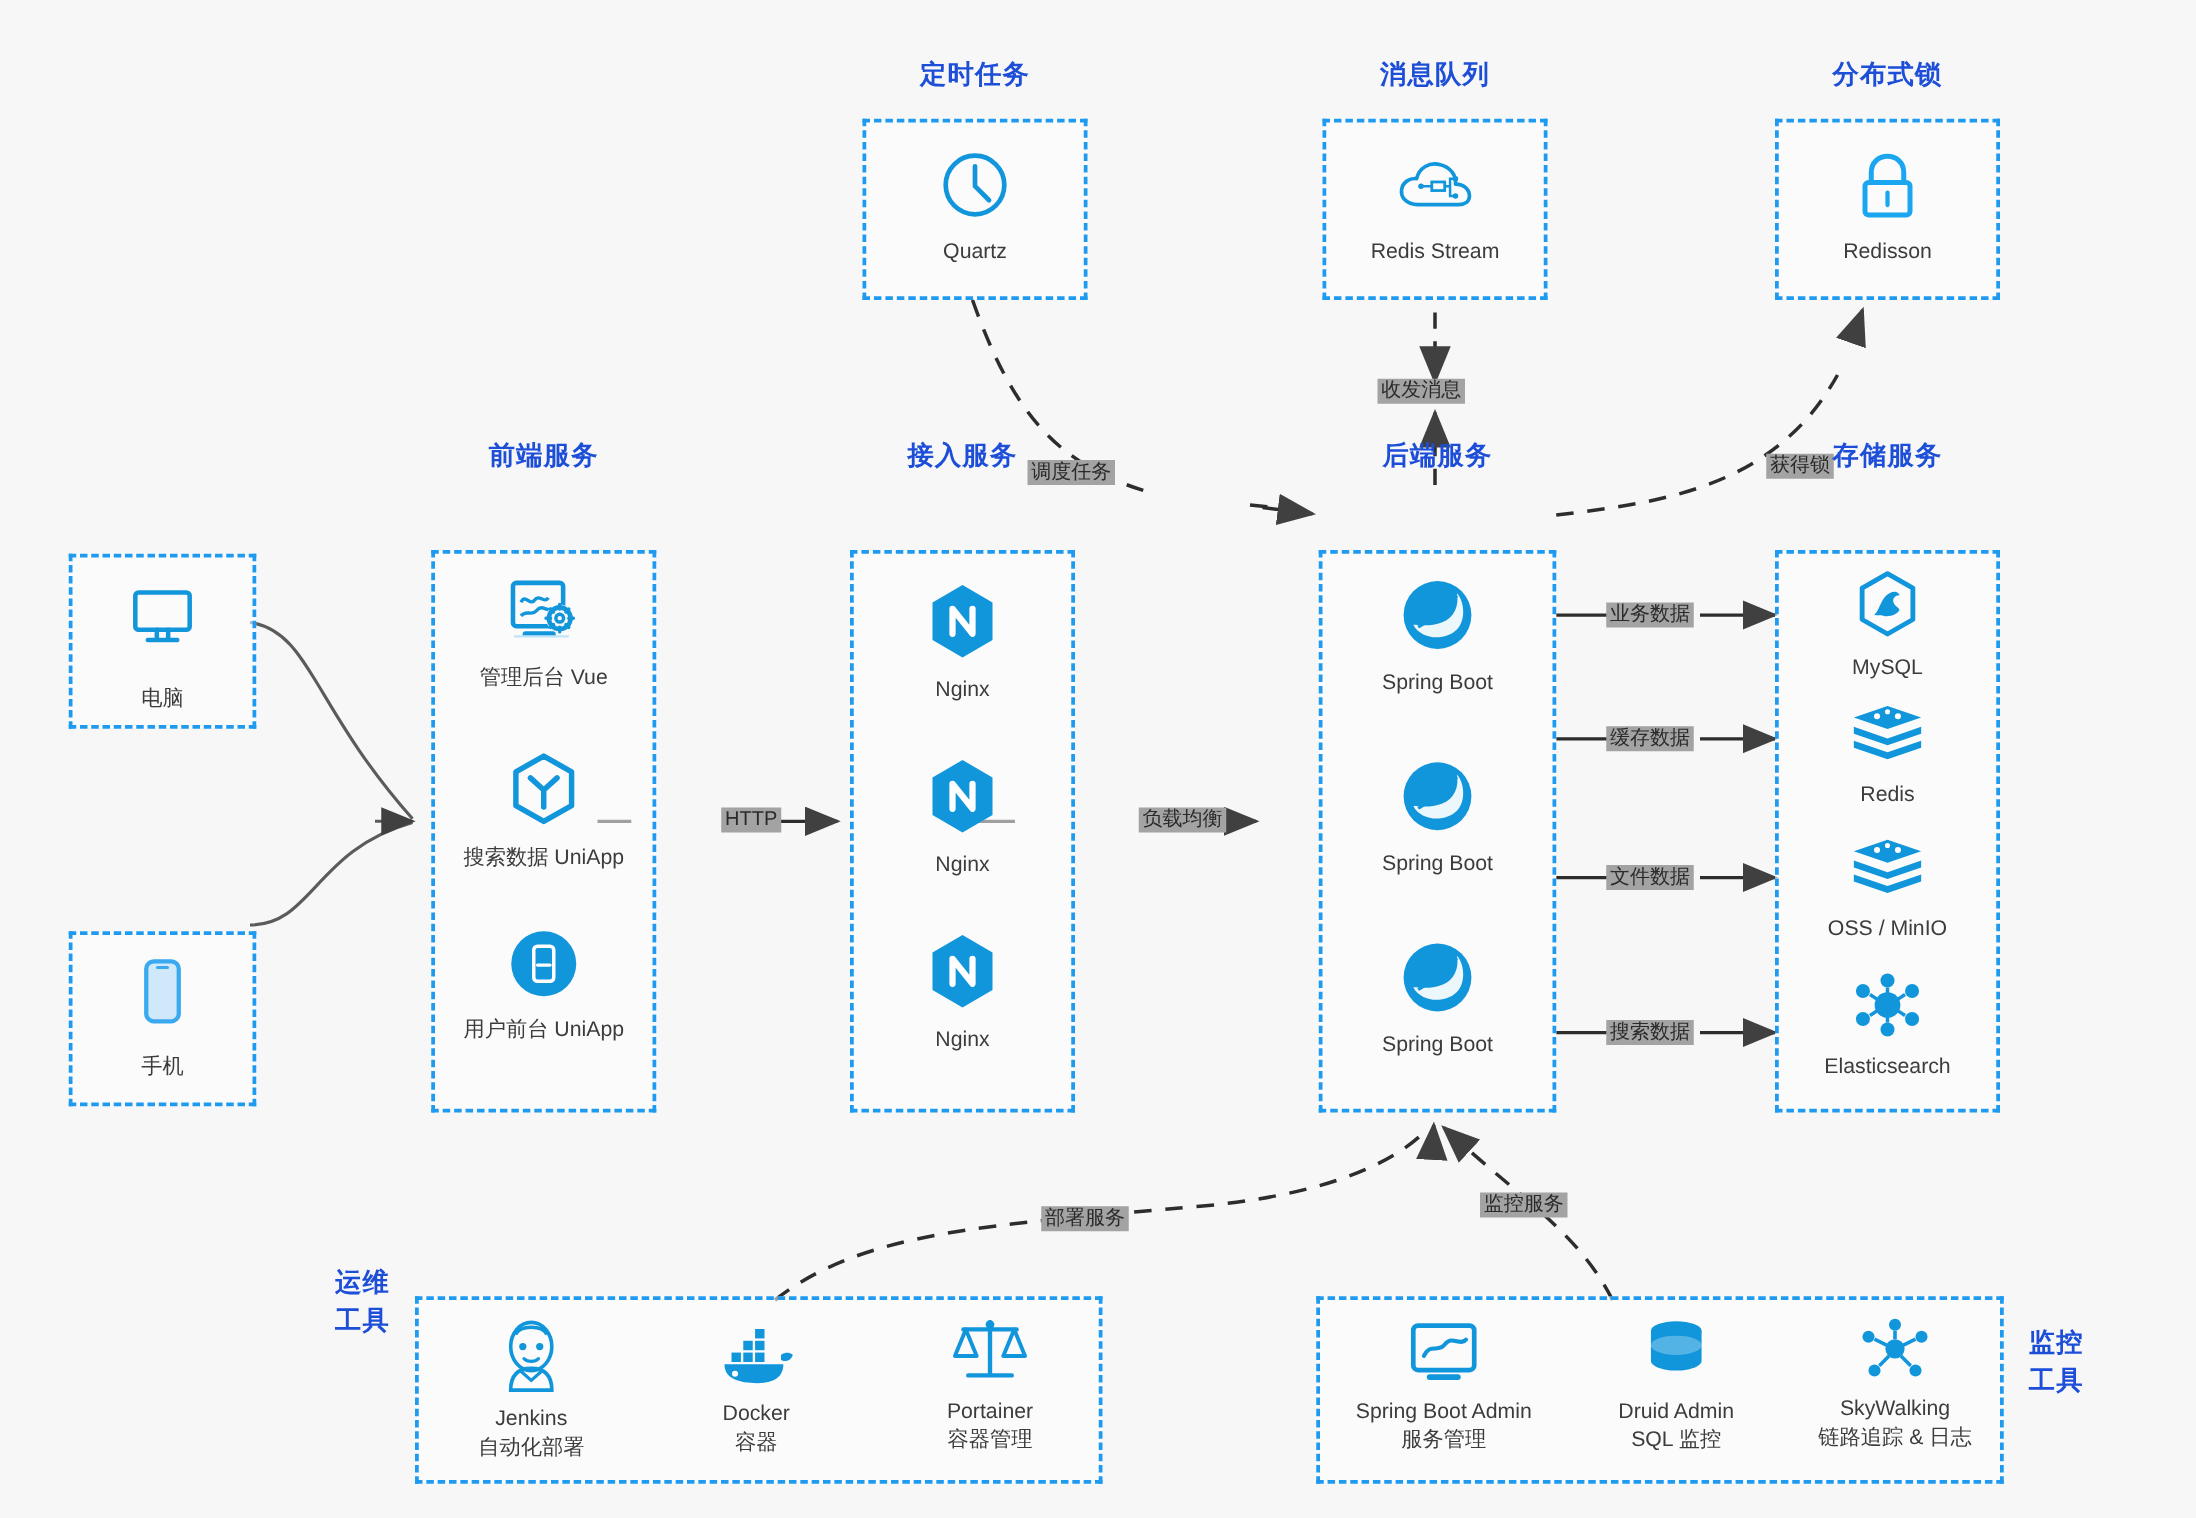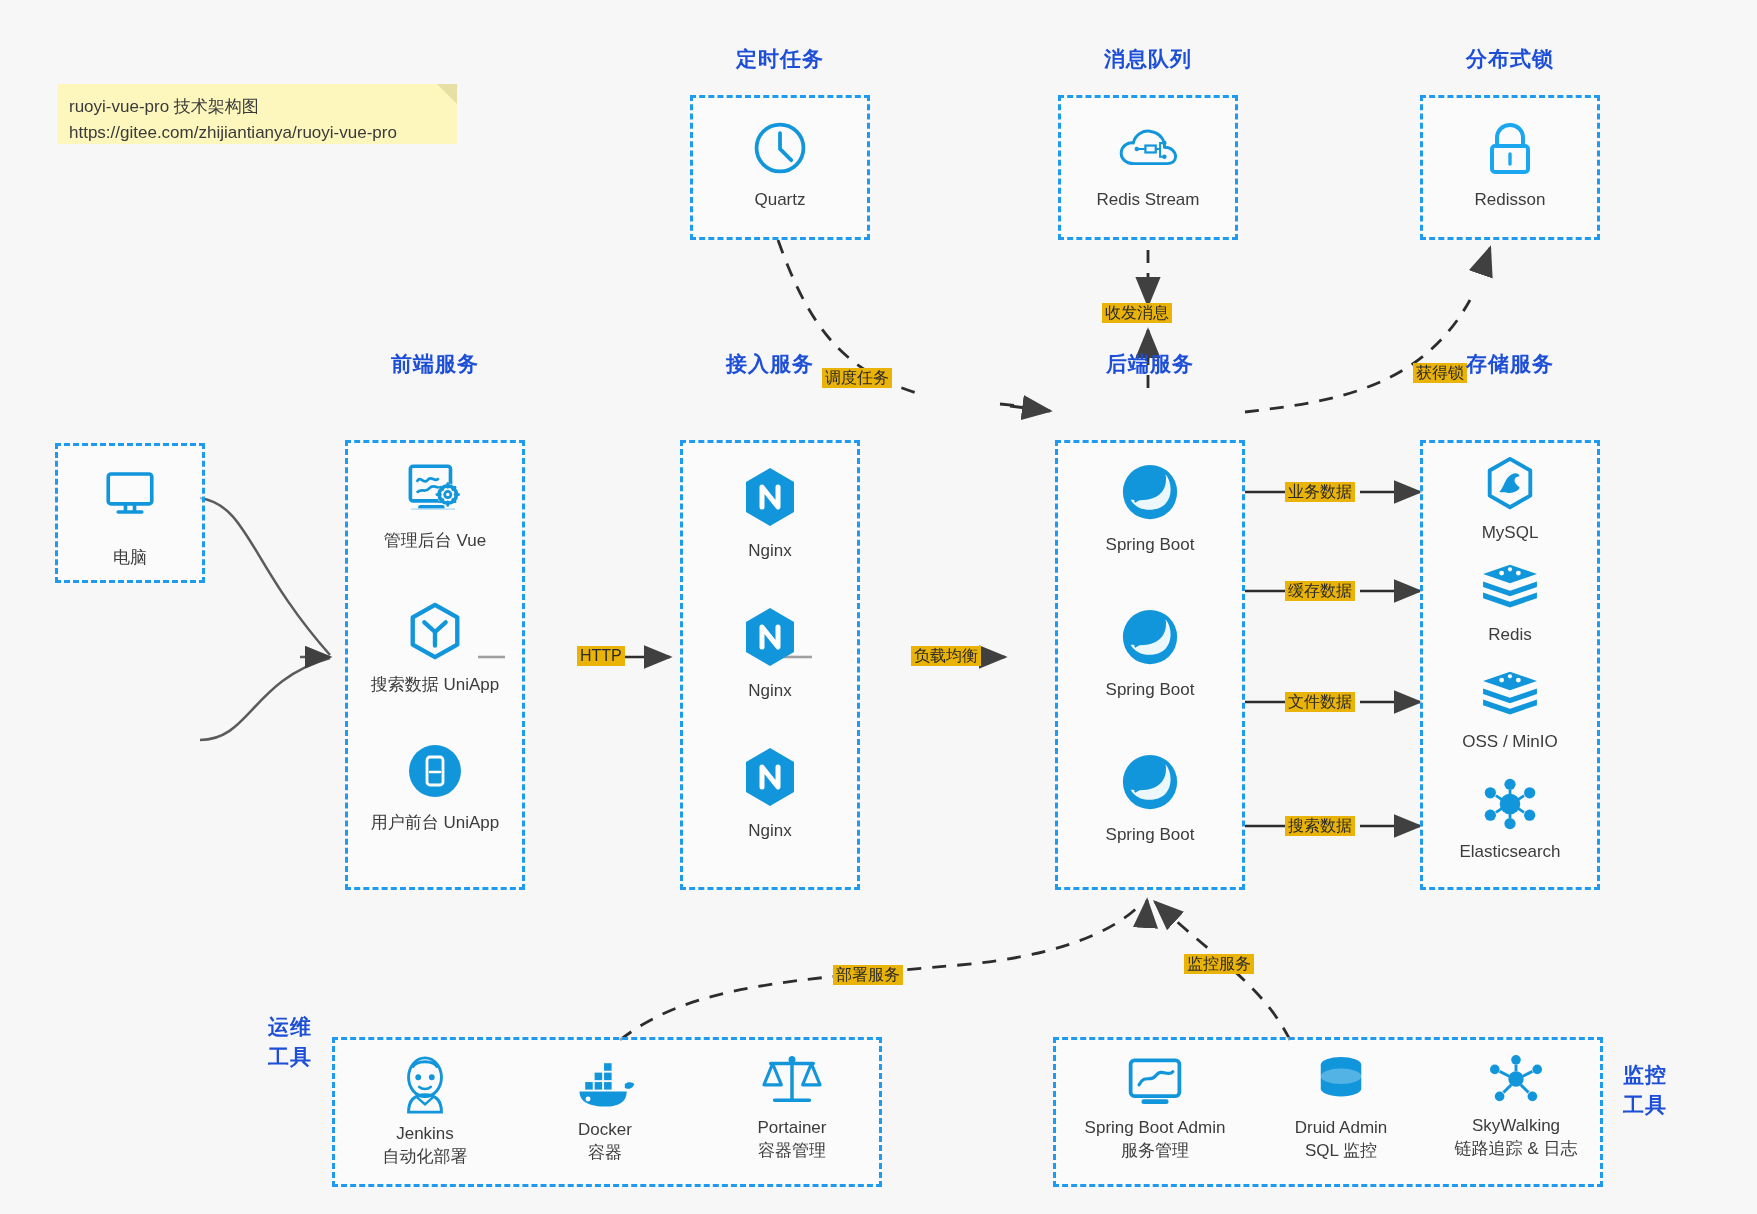--- a/index.html
+++ b/index.html
@@ -51,34 +51,29 @@
   }
   .nlabel{
     font-size:17px;color:#3c3c3c;text-align:center;line-height:23px;white-space:nowrap;
   }
   .nlabel.sub{font-size:17px;}
   .icon{display:block;}
 
   
   .elabel{
     position:absolute;
-    font-size:16px;color:#2a2a2a;background:#eab308;
+    font-size:16px;color:#2a2a2a;background:#a3a3a3;
     padding:0 3px;white-space:nowrap;line-height:20px;
   }
 </style>
 </head>
 <body>
 
 <div id="stage">
 
-  <div class="note">
-    <div class="fold"></div>
-    <div>ruoyi-vue-pro 技术架构图</div>
-    <div>https://gitee.com/zhijiantianya/ruoyi-vue-pro</div>
-  </div>
 
   <svg class="edges" viewBox="0 0 1757 1214">
     <defs>
       <marker id="ah" markerWidth="11" markerHeight="9" refX="10" refY="4.5" orient="auto">
         <path d="M0,0 L11,4.5 L0,9 z" fill="#404040"></path>
       </marker>
       <marker id="ahs" markerWidth="10" markerHeight="8" refX="9" refY="4" orient="auto">
         <path d="M0,0 L10,4 L0,8 z" fill="#4a4a4a"></path>
       </marker>
     </defs>
@@ -194,20 +189,31 @@
       <span class="icon">
         <svg width="58" height="54" viewBox="0 0 64 58">
           <rect x="8" y="8" width="48" height="33" rx="3" fill="none" stroke="#1296db" stroke-width="4"></rect>
           <path d="M27 41 L27 49 M37 41 L37 49 M19 50 L45 50" stroke="#1296db" stroke-width="4" stroke-linecap="round"></path>
         </svg>
       </span>
       <span class="nlabel" style="margin-top:6px;">电脑</span>
     </div>
   </div>
 
+  <div class="gbox" style="left:55px;top:745px;width:150px;height:140px;">
+    <div class="node" style="top:16px;">
+      <span class="icon">
+        <svg width="46" height="62" viewBox="0 0 46 62">
+          <rect x="10" y="5" width="26" height="48" rx="6" fill="#cfe9fb" stroke="#3aa9ef" stroke-width="3.4"></rect>
+          <path d="M19 10 L27 10" stroke="#3aa9ef" stroke-width="2.4" stroke-linecap="round"></path>
+        </svg>
+      </span>
+      <span class="nlabel" style="margin-top:10px;">手机</span>
+    </div>
+  </div>
 
   <div class="gtitle" style="left:345px;top:350px;width:180px;">前端服务</div>
   <div class="gbox" style="left:345px;top:440px;width:180px;height:450px;">
     <div class="node" style="top:18px;">
       <span class="icon">
         <svg width="62" height="58" viewBox="0 0 68 62">
           <rect x="7" y="5" width="44" height="38" rx="3" fill="none" stroke="#1296db" stroke-width="4"></rect>
           <path d="M14 22 C18 14 22 26 26 20 C30 14 34 24 38 18" fill="none" stroke="#1296db" stroke-width="3"></path>
           <path d="M14 34 C19 28 23 35 28 29 C33 23 38 32 42 27" fill="none" stroke="#1296db" stroke-width="3"></path>
           <path d="M18 50 L42 50" stroke="#1296db" stroke-width="5" stroke-linecap="round"></path>

